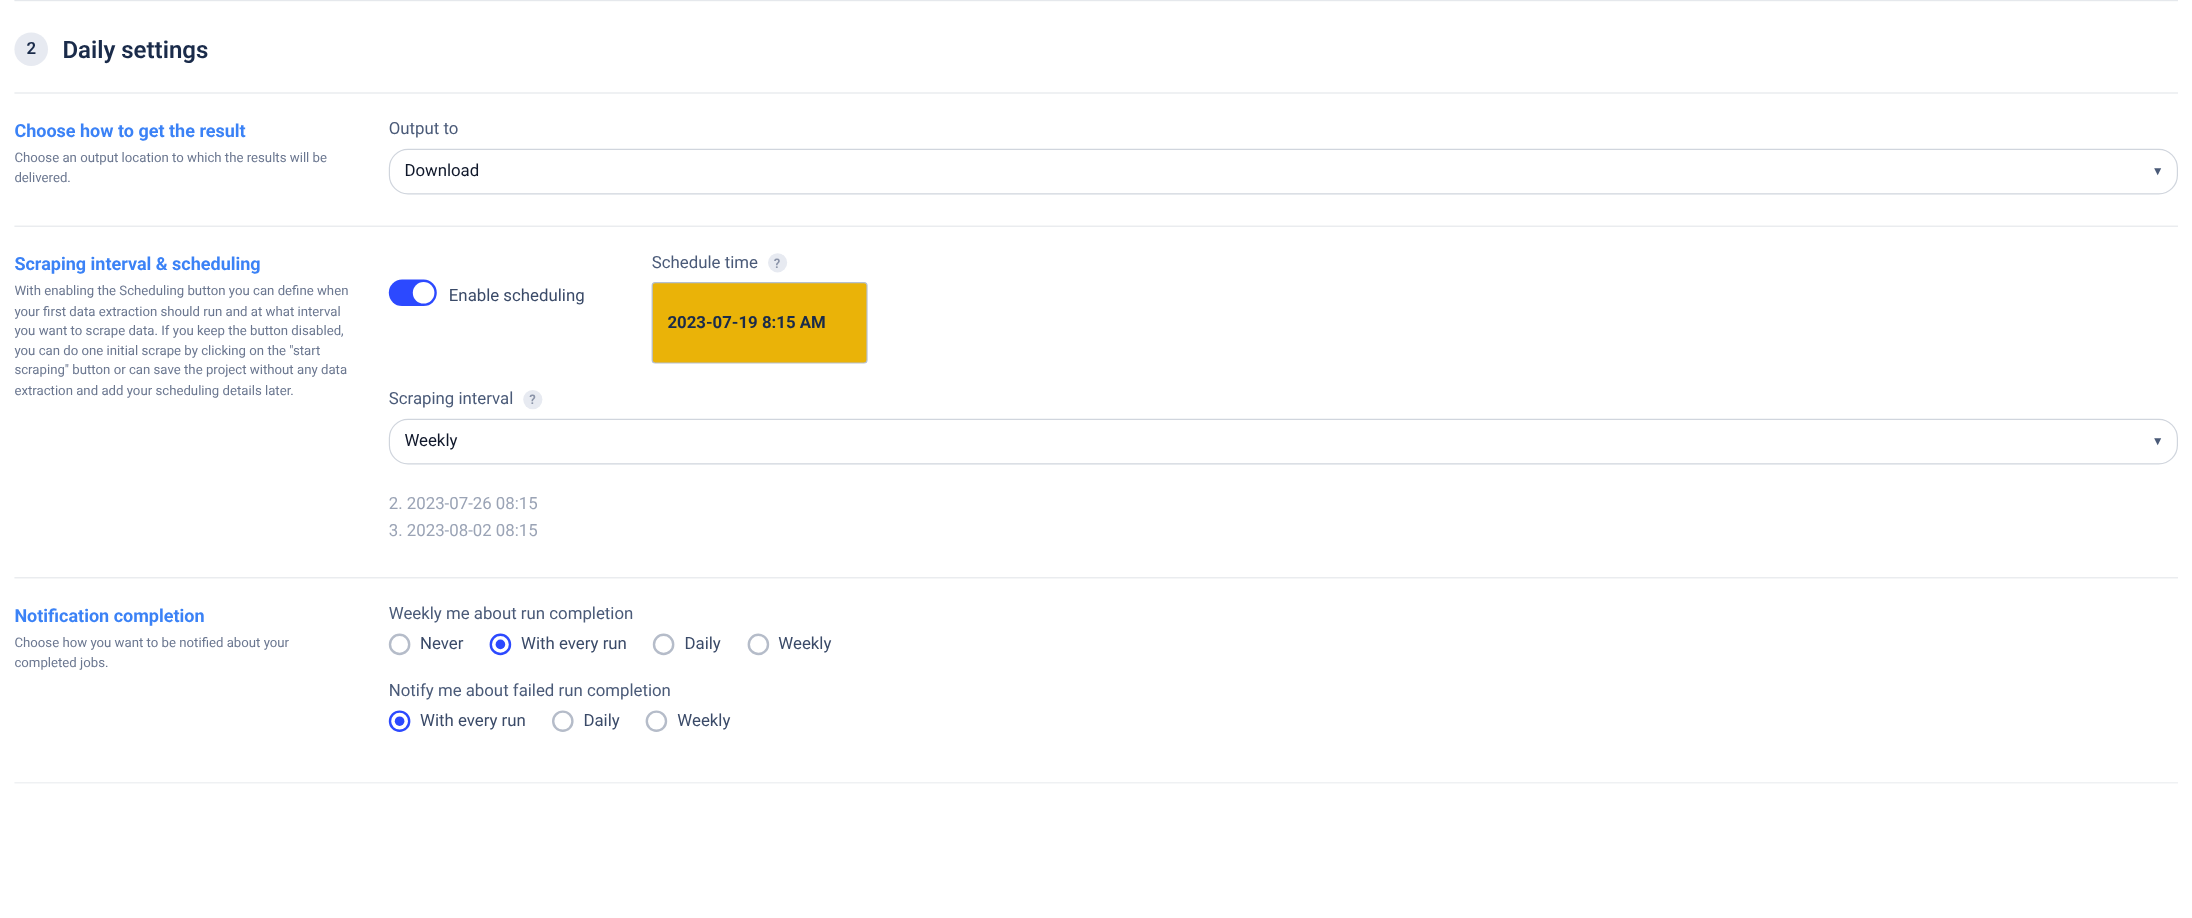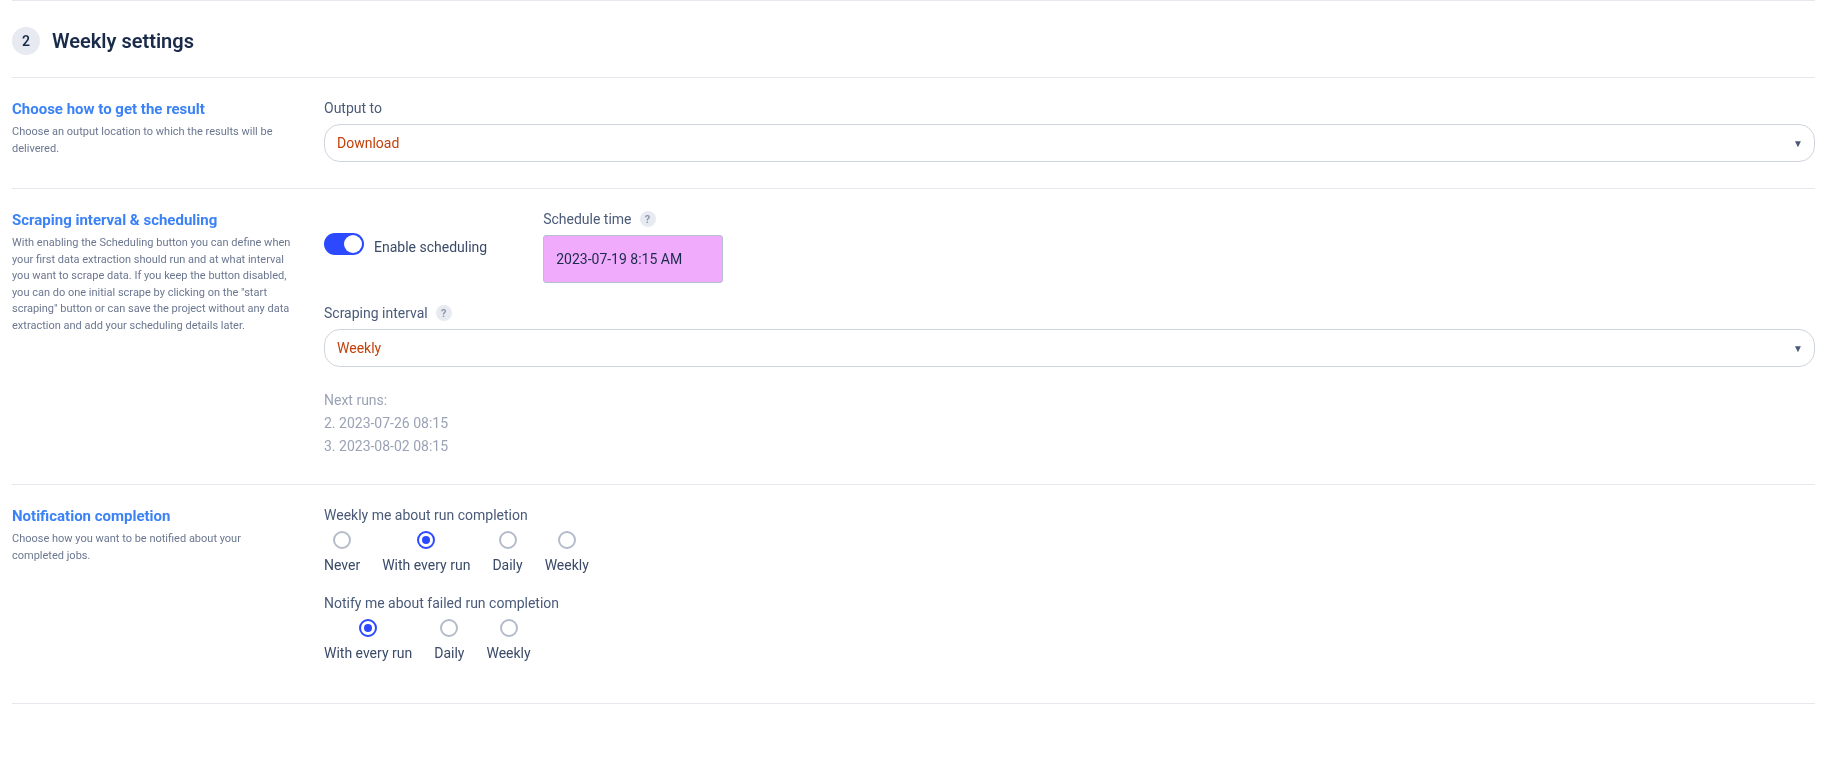--- a/index.html
+++ b/index.html
@@ -108,46 +108,47 @@
       position: relative;
       width: 100%;
     }
 
     .select-input {
       width: 100%;
       padding: 10px 36px 10px 12px;
       border: 1px solid #d0d5dd;
       border-radius: 16px;
       font-size: 14px;
-      color: #c2410c;
+      color: #0f172a;
       background: #ffffff;
       appearance: none;
       font-family: inherit;
       cursor: pointer;
     }
 
     .select-caret {
       position: absolute;
       right: 12px;
       top: 50%;
       transform: translateY(-50%);
       pointer-events: none;
       color: #4a5a78;
       font-size: 10px;
     }
 
     .text-input {
-      padding: 15px 12px;
+      padding: 25px 12px;
       border: 1px solid #b5c0d0;
       border-radius: 3px;
       font-size: 14px;
       color: #1a2b4a;
-      background: #f0abfc;
+      background: #eab308;
       font-family: inherit;
       width: 180px;
+      font-weight: bold;
     }
 
     .toggle-row {
       display: flex;
       align-items: flex-end;
       gap: 10px;
     }
 
     .toggle {
       position: relative;
@@ -197,21 +198,20 @@
       gap: 22px;
       align-items: center;
       margin-top: 8px;
     }
 
     .radio-item {
       display: flex;
       align-items: center;
       gap: 8px;
       cursor: pointer;
-      flex-direction: column;
     }
 
     .radio-circle {
       width: 18px;
       height: 18px;
       border-radius: 50%;
       border: 2px solid #b5bcc9;
       display: flex;
       align-items: center;
       justify-content: center;
@@ -242,21 +242,21 @@
       margin-bottom: 16px;
     }
   </style>
 </head>
 <body>
 
 <hr class="divider">
 
 <div class="section-header">
   <div class="step-badge">2</div>
-  <div class="section-title">Weekly settings</div>
+  <div class="section-title">Daily settings</div>
 </div>
 
 <div class="setting-row bordered">
   <div class="left-col">
     <div class="left-heading">Choose how to get the result</div>
     <div class="left-desc">Choose an output location to which the results will be delivered.</div>
   </div>
   <div class="right-col">
     <div class="field-label">Output to</div>
     <div class="select-wrapper">
@@ -300,21 +300,20 @@
       </div>
       <div class="select-wrapper">
         <select class="select-input">
           <option>Weekly</option>
         </select>
         <span class="select-caret">▼</span>
       </div>
     </div>
 
     <div class="next-runs">
-      <div>Next runs:</div>
       <div>2.  2023-07-26 08:15</div>
       <div>3.  2023-08-02 08:15</div>
     </div>
 
   </div>
 </div>
 
 <div class="setting-row bordered">
   <div class="left-col">
     <div class="left-heading">Notification completion</div>

